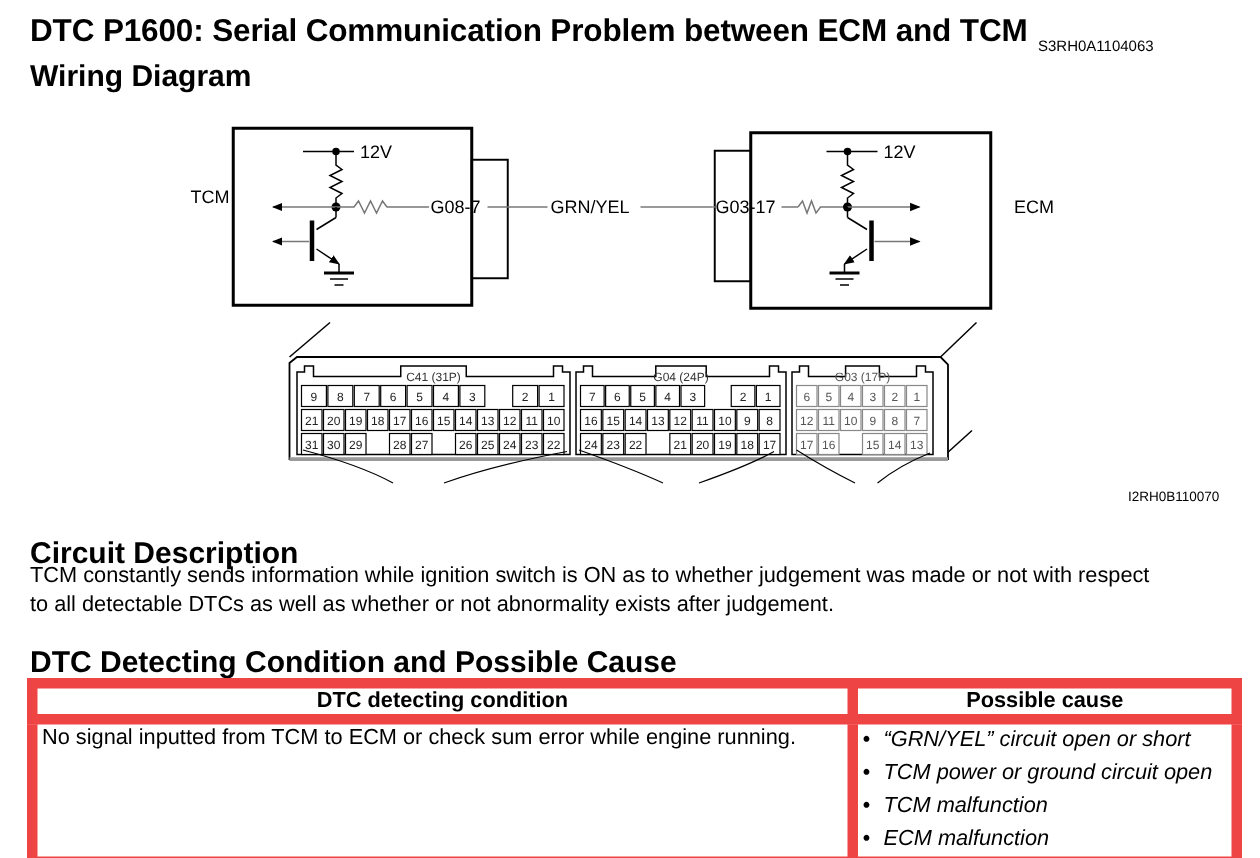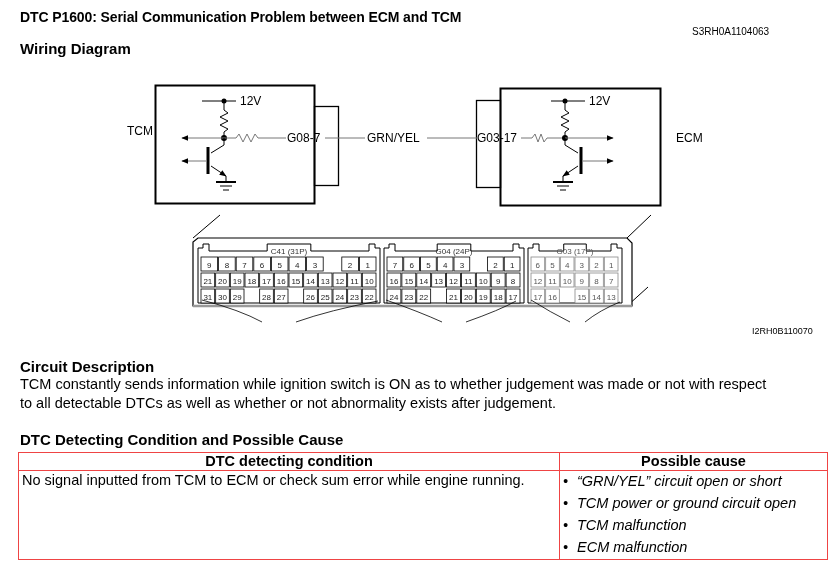--- a/index.html
+++ b/index.html
@@ -1,26 +1,26 @@
 <!DOCTYPE html>
 <html><head>
 <meta charset="utf-8">
 <style>
   html, body { margin:0; padding:0; background:#ffffff; }
   body { width:840px; height:572px; position:relative; overflow:hidden;
          font-family:"Liberation Sans", sans-serif; color:#000; }
   .abs { position:absolute; }
-  .title { left:20px; top:9px; font-size:14px; font-weight:bold; white-space:nowrap; letter-spacing:-0.1px; }
+  .title { left:20px; top:9px; font-size:21px; font-weight:bold; white-space:nowrap; letter-spacing:-0.1px; }
   .docid { left:692px; top:26px; font-size:10px; white-space:nowrap; }
-  .h2 { font-size:15px; font-weight:bold; white-space:nowrap; }
+  .h2 { font-size:20px; font-weight:bold; white-space:nowrap; }
   .body-text { font-size:14.5px; line-height:19px; white-space:nowrap; }
   #diagram { position:absolute; left:0; top:0; }
   .figid { left:752px; top:326px; font-size:9px; white-space:nowrap; }
   table.dtc { position:absolute; left:18px; top:452px; width:810px; border-collapse:collapse; font-size:14.5px; }
-  table.dtc th, table.dtc td { border:1px solid #ef4444; padding:0 3px; vertical-align:top;margin-left:24px; }
+  table.dtc th, table.dtc td { border:7px solid #ef4444; padding:0 3px; vertical-align:top;margin-left:24px; }
   table.dtc th { font-weight:bold; text-align:center; height:17px; line-height:17px; }
   table.dtc td.cond { width:534px; line-height:18px; white-space:nowrap; }
   table.dtc td.causes { padding:0; }
   .cause { height:22px; line-height:20px; padding-left:3px; white-space:nowrap;font-style:italic; }
   .cause .bullet { display:inline-block; width:14px; }
 </style>
 </head>
 <body>
 
 <div class="abs title">DTC P1600: Serial Communication Problem between ECM and TCM</div>

